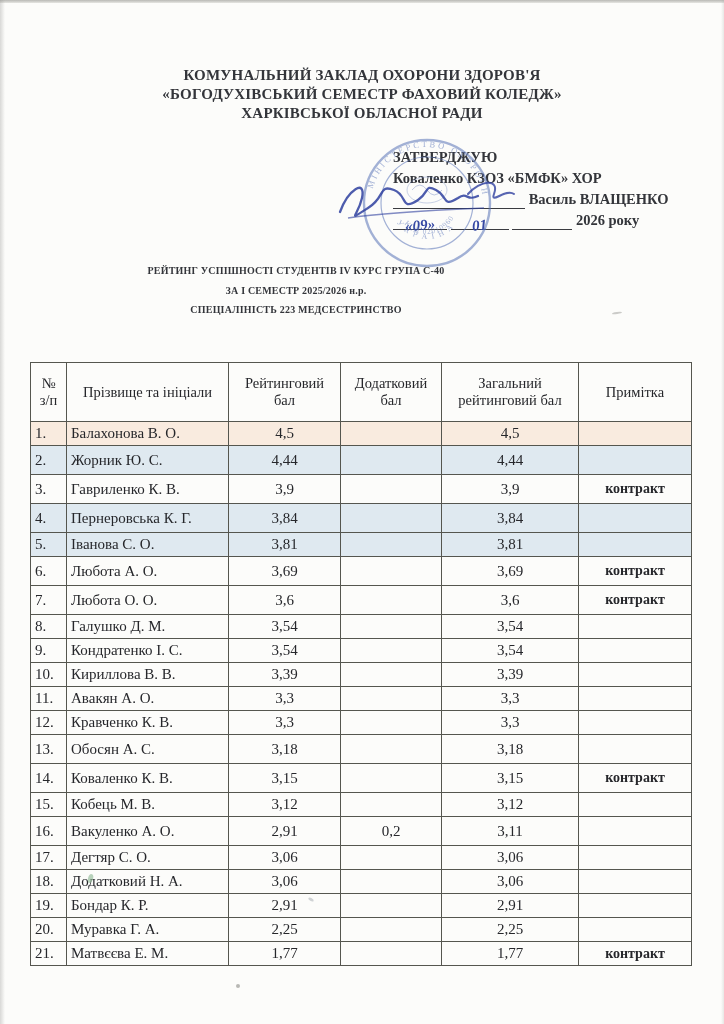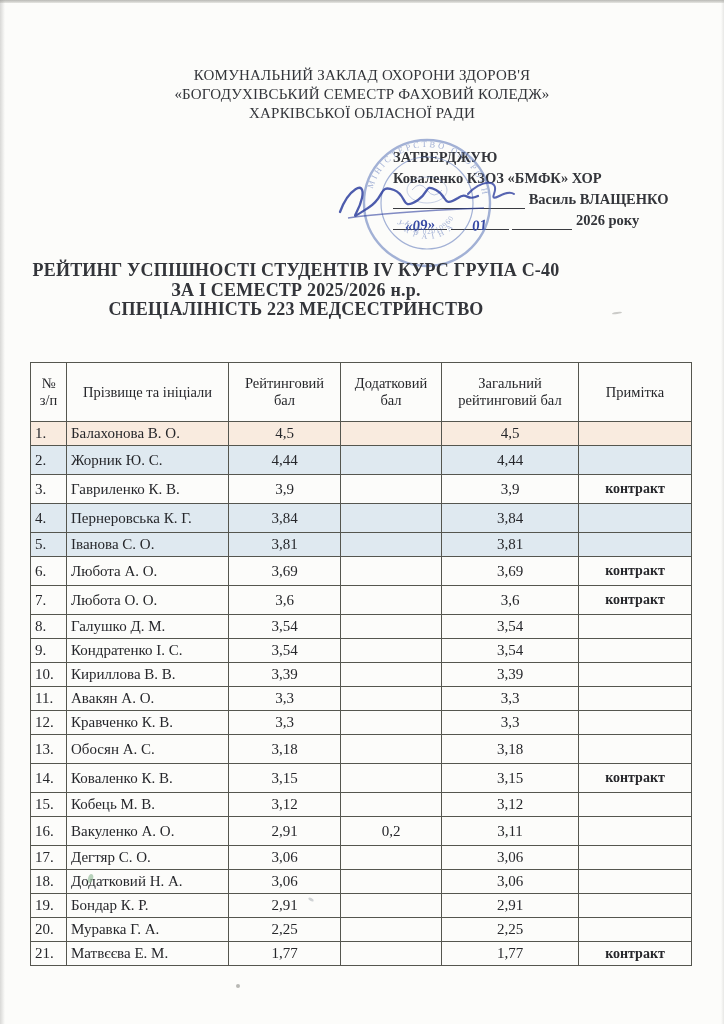--- a/index.html
+++ b/index.html
@@ -10,39 +10,39 @@
   }
   .scan-top-edge{position:absolute;left:0;top:0;width:100%;height:3px;
     background:linear-gradient(#b9b9b5,#e6e6e2);}
   .scan-left-edge{position:absolute;left:0;top:0;width:5px;height:100%;
     background:linear-gradient(90deg,rgba(150,150,148,.35),rgba(150,150,148,0));}
   .scan-right-edge{position:absolute;right:0;top:0;width:3px;height:100%;
     background:linear-gradient(270deg,rgba(170,170,168,.25),rgba(170,170,168,0));}
 
   .institution{
     position:absolute;left:0;top:66px;width:100%;text-align:center;
-    font-weight:normal;font-size:15px;line-height:19px;color:#33353a;
+    font-weight:bold;font-size:15px;line-height:19px;color:#33353a;
     letter-spacing:.2px;
   }
   .approval{
     position:absolute;left:393px;top:147px;width:300px;
     font-weight:bold;font-size:14.5px;line-height:20px;color:#33353a;
   }
   .approval .line{white-space:nowrap;margin-bottom:1px;}
   .u{display:inline-block;border-bottom:1.3px solid #3a3b40;height:14px;vertical-align:bottom;}
   .hand{
     font-style:italic;color:#3548a4;font-weight:bold;
     display:inline-block;transform:rotate(-5deg);font-size:15px;
   }
   .stamp-svg{position:absolute;left:352px;top:128px;pointer-events:none;}
   .sig-svg{position:absolute;left:318px;top:160px;pointer-events:none;}
 
   .doc-title{
     position:absolute;left:0;top:261px;width:592px;text-align:center;
-    font-weight:bold;font-size:18px;line-height:19.5px;color:#33353a;
+    font-weight:bold;font-size:10px;line-height:19.5px;color:#33353a;
     letter-spacing:.2px;
   }
 
   table.rating{
     position:absolute;left:30px;top:362px;border-collapse:collapse;
     table-layout:fixed;width:661px;font-size:15px;color:#26272b;
   }
   table.rating th, table.rating td{
     border:1px solid #55564f;padding:0 4px;overflow:hidden;
   }

